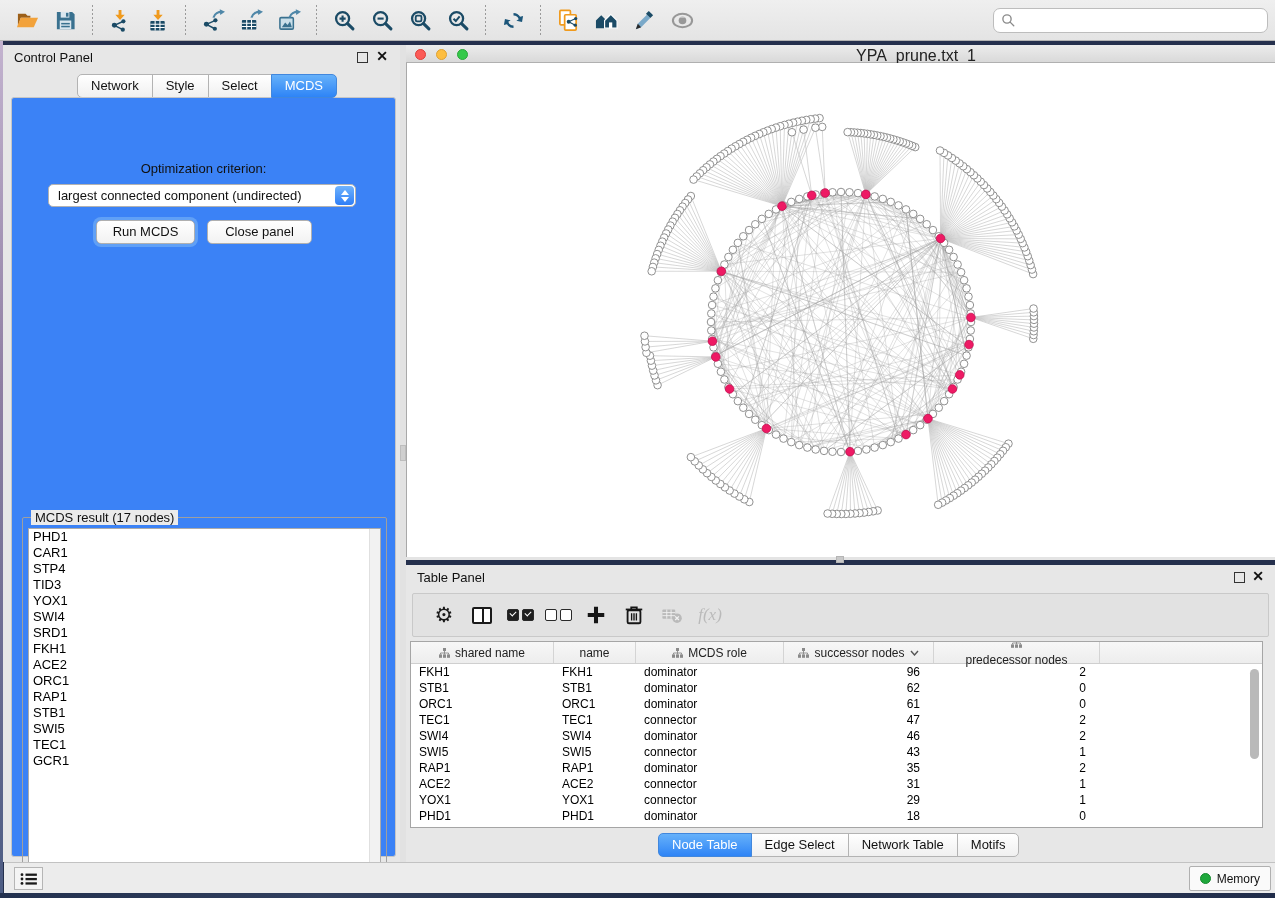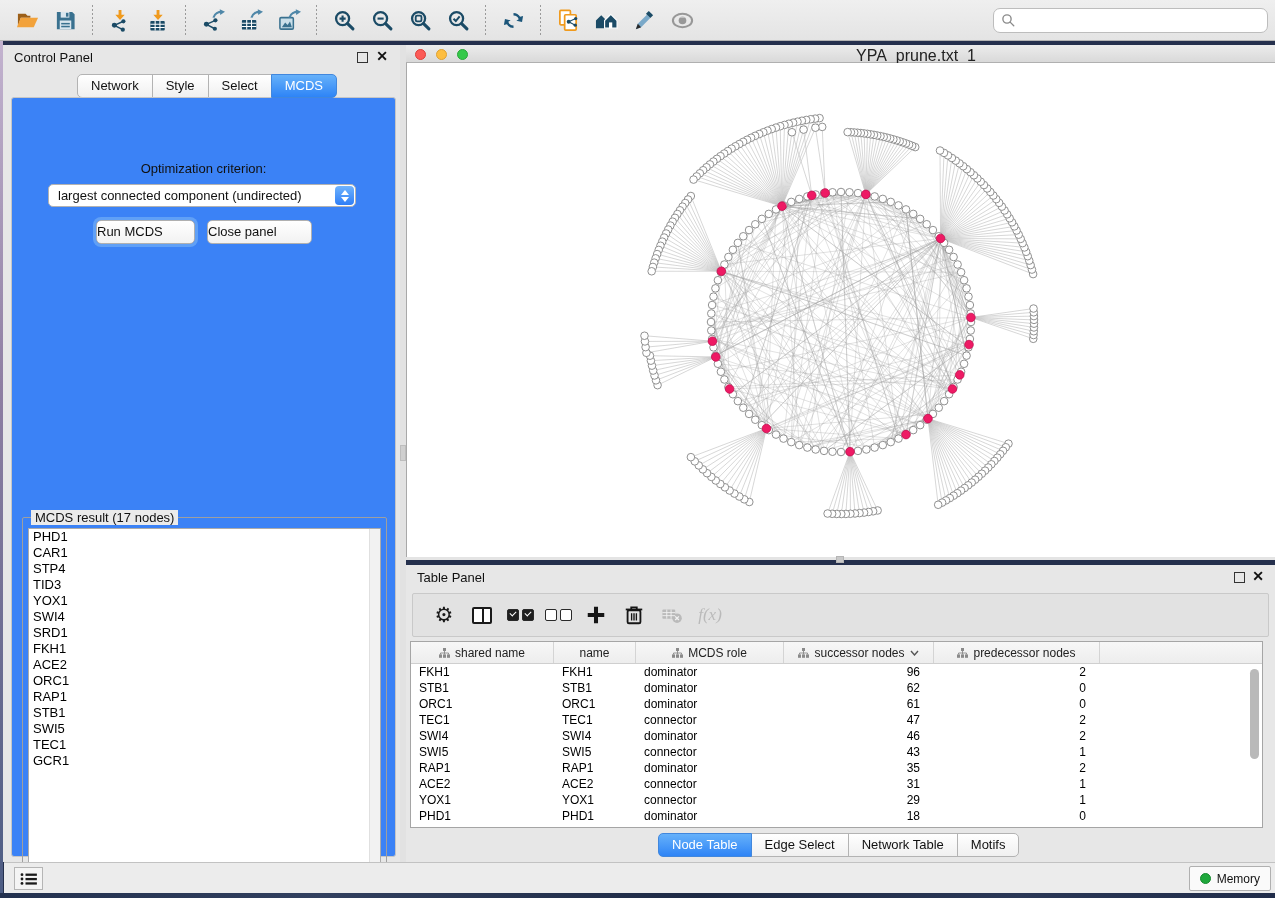--- a/index.html
+++ b/index.html
@@ -34,21 +34,21 @@
   .tab:first-child { border-radius:5px 0 0 5px; }
   .tab:last-child { border-radius:0 5px 5px 0; }
   .tab.active { background:linear-gradient(#66b1fa,#2e84f6); color:#fff; border-color:#4187dd; z-index:2; }
 
   #cp-inner { position:absolute; left:8px; top:52px; width:385px; height:760px; background:#3b82f6; border:1px solid #c6c6c6; border-radius:3px; }
   #criterion-label { position:absolute; left:0; width:100%; top:63px; text-align:center; font-size:13px; color:#111; }
   #criterion-select { position:absolute; left:36px; top:86px; width:308px; height:23px; background:#fff; border:1px solid #b2b2b2; border-radius:5px; font-size:13px; display:flex; align-items:center; padding-left:9px; color:#111; }
   #criterion-stepper { position:absolute; right:1px; top:1px; bottom:1px; width:19px; border-radius:4px; background:linear-gradient(#6fb3fd,#2e7ef7); display:flex; flex-direction:column; align-items:center; justify-content:center; gap:2px; }
   .arr-up { width:0; height:0; border-left:4px solid transparent; border-right:4px solid transparent; border-bottom:5px solid #fff; }
   .arr-dn { width:0; height:0; border-left:4px solid transparent; border-right:4px solid transparent; border-top:5px solid #fff; }
-  .push-btn { position:absolute; height:24px; background:linear-gradient(#ffffff,#f2f2f2); border:1px solid #b0b0b0; border-radius:5px; font-size:13px; color:#111; text-align:left; line-height:22px; }
+  .push-btn { position:absolute; height:24px; background:linear-gradient(#ffffff,#f2f2f2); border:1px solid #b0b0b0; border-radius:5px; font-size:13px; color:#111; text-align:center; line-height:22px; }
   #run-btn { left:84px; top:122px; width:99px; box-shadow:0 0 0 3px rgba(110,170,246,.75); }
   #closepanel-btn { left:195px; top:122px; width:105px; }
 
   #mcds-fieldset { position:absolute; left:10px; top:419px; width:365px; height:372px; border:1px solid #9f9f9f; border-radius:2px; }
   #mcds-legend { position:absolute; left:8px; top:-8px; background:#ebebeb; padding:0 4px; font-size:13px; color:#111; }
   #mcds-list { position:absolute; left:5px; top:10px; right:5px; bottom:5px; background:#fff; border:1px solid #ababab; overflow:hidden; }
   #mcds-list .scrolltrack { position:absolute; right:0; top:0; bottom:0; width:11px; background:#f2f2f2; border-left:1px solid #e0e0e0; }
   .list-item { font-size:13px; line-height:16px; padding-left:4px; color:#000; }
 
   
@@ -1174,21 +1174,21 @@
             <rect x="0" y="6.4" width="3" height="3.4" fill="#8a8a8a"></rect>
             <rect x="4" y="6.4" width="3" height="3.4" fill="#8a8a8a"></rect>
             <rect x="8" y="6.4" width="3" height="3.4" fill="#8a8a8a"></rect>
             <path d="M5.5 3v2M1.5 6.4V5h8v1.4M5.5 5v1.4" stroke="#8a8a8a" stroke-width="0.9" fill="none"></path>
           </svg>
           <span>successor nodes</span>
           <svg width="9" height="6" viewBox="0 0 9 6">
             <path d="M1 1l3.5 4L8 1" stroke="#555" stroke-width="1.4" fill="none"></path>
           </svg>
         </div>
-        <div class="hcell" style="width: 166px;">
+        <div class="hcell" style="width: 166px; flex-direction: column;">
           <svg class="tree" width="11" height="10" viewBox="0 0 11 10">
             <rect x="4" y="0" width="3" height="3" fill="#8a8a8a"></rect>
             <rect x="0" y="6.4" width="3" height="3.4" fill="#8a8a8a"></rect>
             <rect x="4" y="6.4" width="3" height="3.4" fill="#8a8a8a"></rect>
             <rect x="8" y="6.4" width="3" height="3.4" fill="#8a8a8a"></rect>
             <path d="M5.5 3v2M1.5 6.4V5h8v1.4M5.5 5v1.4" stroke="#8a8a8a" stroke-width="0.9" fill="none"></path>
           </svg>
           <span>predecessor nodes</span>
         </div>
       </div>

